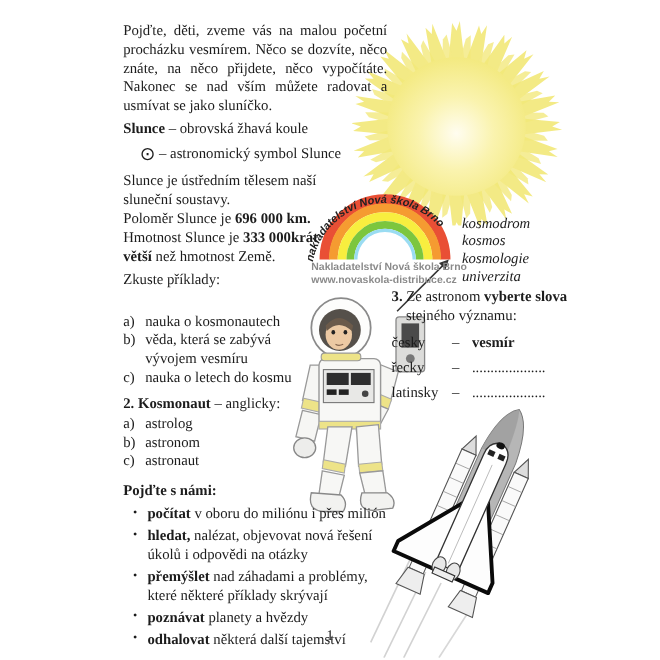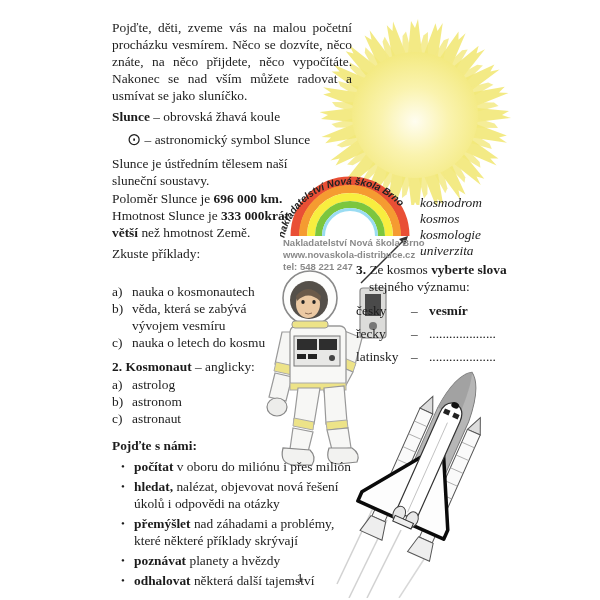--- a/index.html
+++ b/index.html
@@ -251,21 +251,21 @@
       <span class="txt">astronom</span>
     </div>
     <div class="opt">
       <span class="lab">c)</span>
       <span class="txt">astronaut</span>
     </div>
   </div>
 
   <div class="abs q3">
     <div class="title">
-      <b>3.</b><span> Ze kosmos </span><b>vyberte slova</b><span> stejného významu:</span>
+      <b>3.</b><span> Ze astronom </span><b>vyberte slova</b><span> stejného významu:</span>
     </div>
     <div class="rows">
       <div class="row">
         <span class="lang">česky</span>
         <span class="dash">–</span>
         <span class="b">vesmír</span>
       </div>
       <div class="row">
         <span class="lang">řecky</span>
         <span class="dash">–</span>
@@ -282,21 +282,20 @@
   <div class="abs wordbank">
     <div>kosmodrom</div>
     <div>kosmos</div>
     <div>kosmologie</div>
     <div>univerzita</div>
   </div>
 
   <div class="abs pubaddr">
     <div>Nakladatelství Nová škola Brno</div>
     <div>www.novaskola-distribuce.cz</div>
-    <div>tel: 548 221 247</div>
   </div>
 
   <div class="abs invite">
     <div class="b">Pojďte s námi:</div>
     <div class="items">
       <div class="item">
         <span class="bullet">•</span>
         <span class="itxt"><b>počítat</b><span> v oboru do miliónu i přes milión</span></span>
       </div>
       <div class="item">

